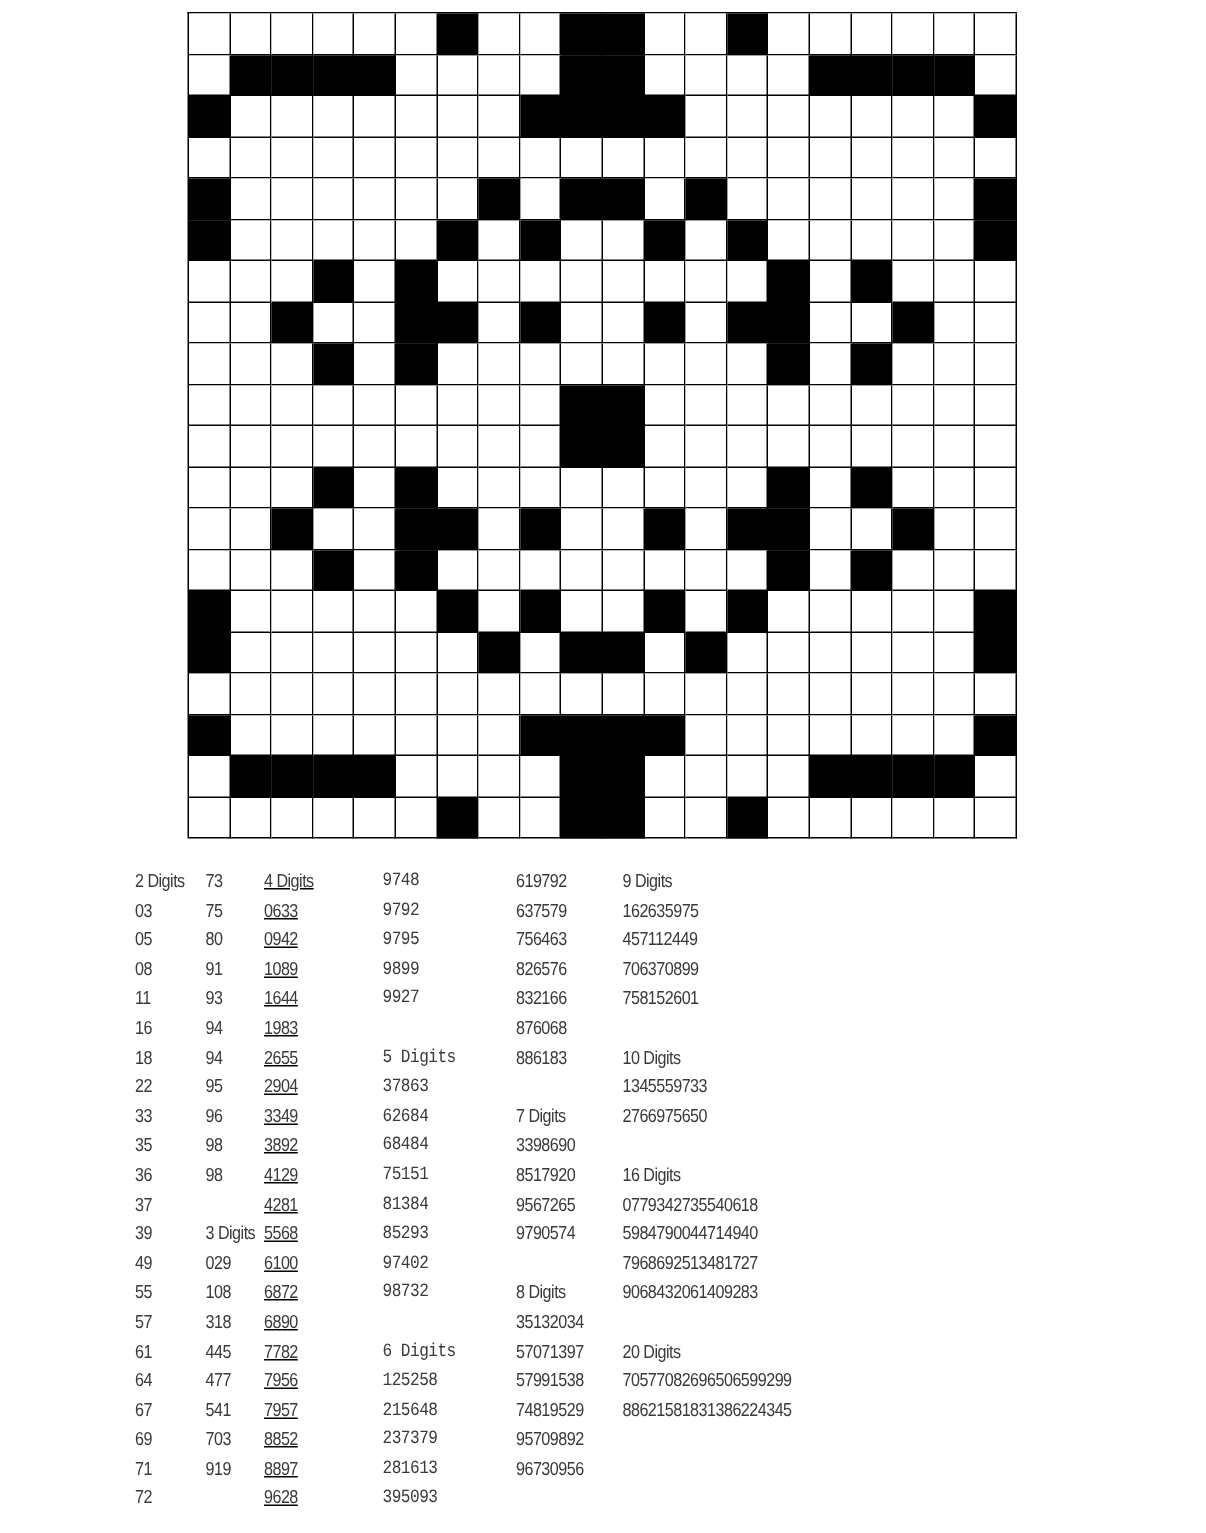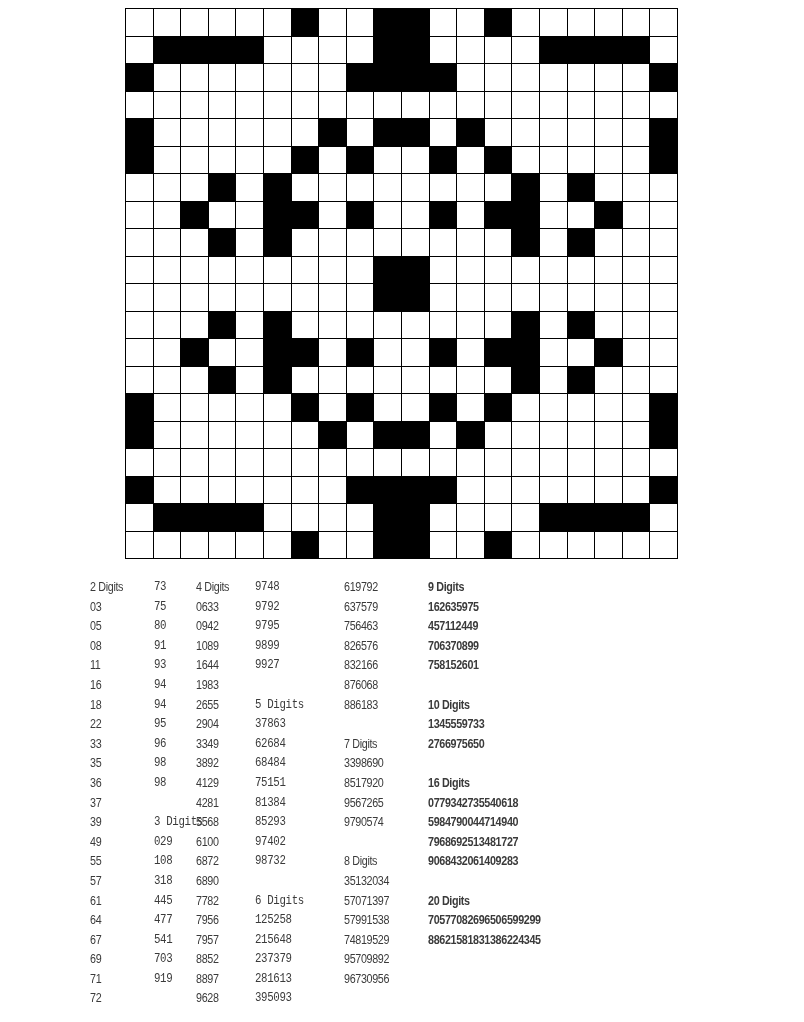--- a/index.html
+++ b/index.html
@@ -482,21 +482,21 @@
       <div class="line">49</div>
       <div class="line">55</div>
       <div class="line">57</div>
       <div class="line">61</div>
       <div class="line">64</div>
       <div class="line">67</div>
       <div class="line">69</div>
       <div class="line">71</div>
       <div class="line">72</div>
     </div>
-    <div class="col" style="left: 154px; font-family: Liberation Mono, monospace;">
+    <div class="col" style="left: 137px;">
       <div class="line">73</div>
       <div class="line">75</div>
       <div class="line">80</div>
       <div class="line">91</div>
       <div class="line">93</div>
       <div class="line">94</div>
       <div class="line">94</div>
       <div class="line">95</div>
       <div class="line">96</div>
       <div class="line">98</div>
@@ -505,21 +505,21 @@
       <div class="line">3 Digits</div>
       <div class="line">029</div>
       <div class="line">108</div>
       <div class="line">318</div>
       <div class="line">445</div>
       <div class="line">477</div>
       <div class="line">541</div>
       <div class="line">703</div>
       <div class="line">919</div>
     </div>
-    <div class="col" style="left: 196px;">
+    <div class="col" style="left: 176px; text-decoration: underline;">
       <div class="line">4 Digits</div>
       <div class="line">0633</div>
       <div class="line">0942</div>
       <div class="line">1089</div>
       <div class="line">1644</div>
       <div class="line">1983</div>
       <div class="line">2655</div>
       <div class="line">2904</div>
       <div class="line">3349</div>
       <div class="line">3892</div>
@@ -576,21 +576,21 @@
       <div class="line">9790574</div>
       <div class="line"></div>
       <div class="line">8 Digits</div>
       <div class="line">35132034</div>
       <div class="line">57071397</div>
       <div class="line">57991538</div>
       <div class="line">74819529</div>
       <div class="line">95709892</div>
       <div class="line">96730956</div>
     </div>
-    <div class="col" style="left: 428px; font-weight: bold;">
+    <div class="col" style="left: 415px;">
       <div class="line">9 Digits</div>
       <div class="line">162635975</div>
       <div class="line">457112449</div>
       <div class="line">706370899</div>
       <div class="line">758152601</div>
       <div class="line"></div>
       <div class="line">10 Digits</div>
       <div class="line">1345559733</div>
       <div class="line">2766975650</div>
       <div class="line"></div>

